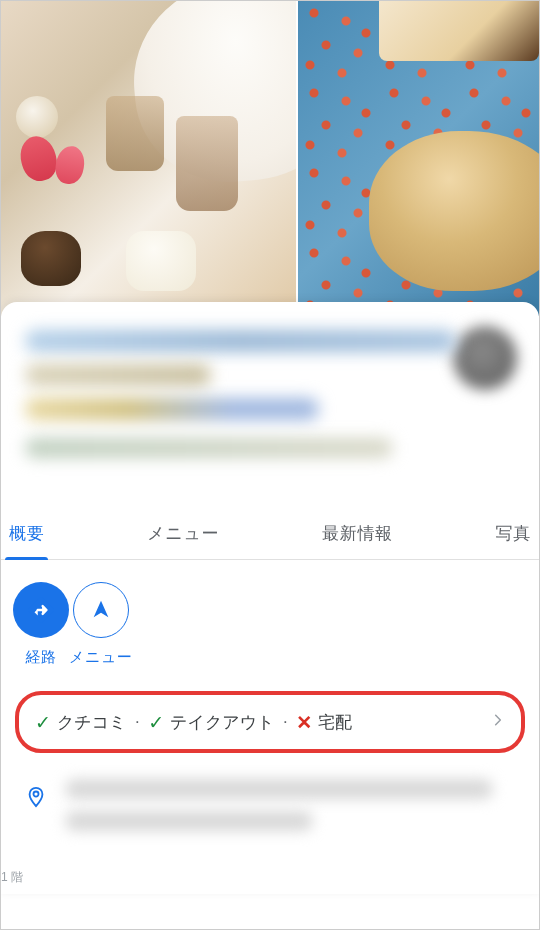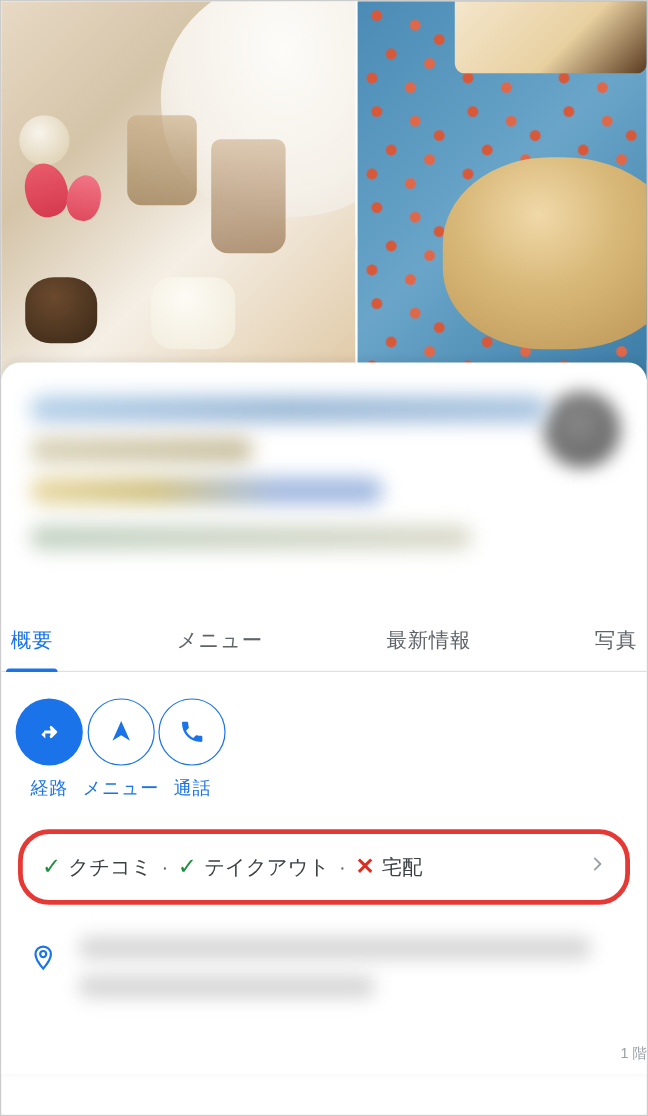--- a/index.html
+++ b/index.html
@@ -276,21 +276,21 @@
       height: 20px;
       border-radius: 10px;
       background: #d8d8d8;
       filter: blur(7px);
       margin-bottom: 12px;
     }
     .ablur:first-child { width: 95%; }
     .ablur:last-child { width: 55%; }
 
     .footer-note {
-      text-align: right;
+      text-align: left;
       font-size: 12px;
       color: #9aa0a6;
       padding-bottom: 8px;
     }
   </style>
 </head>
 <body>
 
 <div class="photo-header">
   <div class="photo-left">
@@ -341,28 +341,20 @@
 
     <div class="action">
       <div class="action-circle outlined">
         <svg width="22" height="22" viewBox="0 0 24 24">
           <path d="M12 2l8 18-8-5-8 5 8-18z" fill="#1a73e8"></path>
         </svg>
       </div>
       <span class="action-label">メニュー</span>
     </div>
 
-    <div class="action">
-      <div class="action-circle outlined">
-        <svg width="22" height="22" viewBox="0 0 24 24">
-          <path d="M6.6 10.8c1.4 2.8 3.8 5.2 6.6 6.6l2.2-2.2c.3-.3.7-.4 1.1-.3 1.2.4 2.5.6 3.8.6.6 0 1.1.5 1.1 1.1V20c0 .6-.5 1.1-1.1 1.1C10.1 21.1 2.9 13.9 2.9 3.7 2.9 3.1 3.4 2.6 4 2.6h3.4c.6 0 1.1.5 1.1 1.1 0 1.3.2 2.6.6 3.8.1.4 0 .8-.3 1.1L6.6 10.8z" fill="#1a73e8"></path>
-        </svg>
-      </div>
-      <span class="action-label">通話</span>
-    </div>
 
 
   </div>
 
   <div class="service-row">
     <div class="service-items">
       <span class="check">✓</span>
       <span>クチコミ</span>
       <span class="sep">·</span>
       <span class="check">✓</span>

